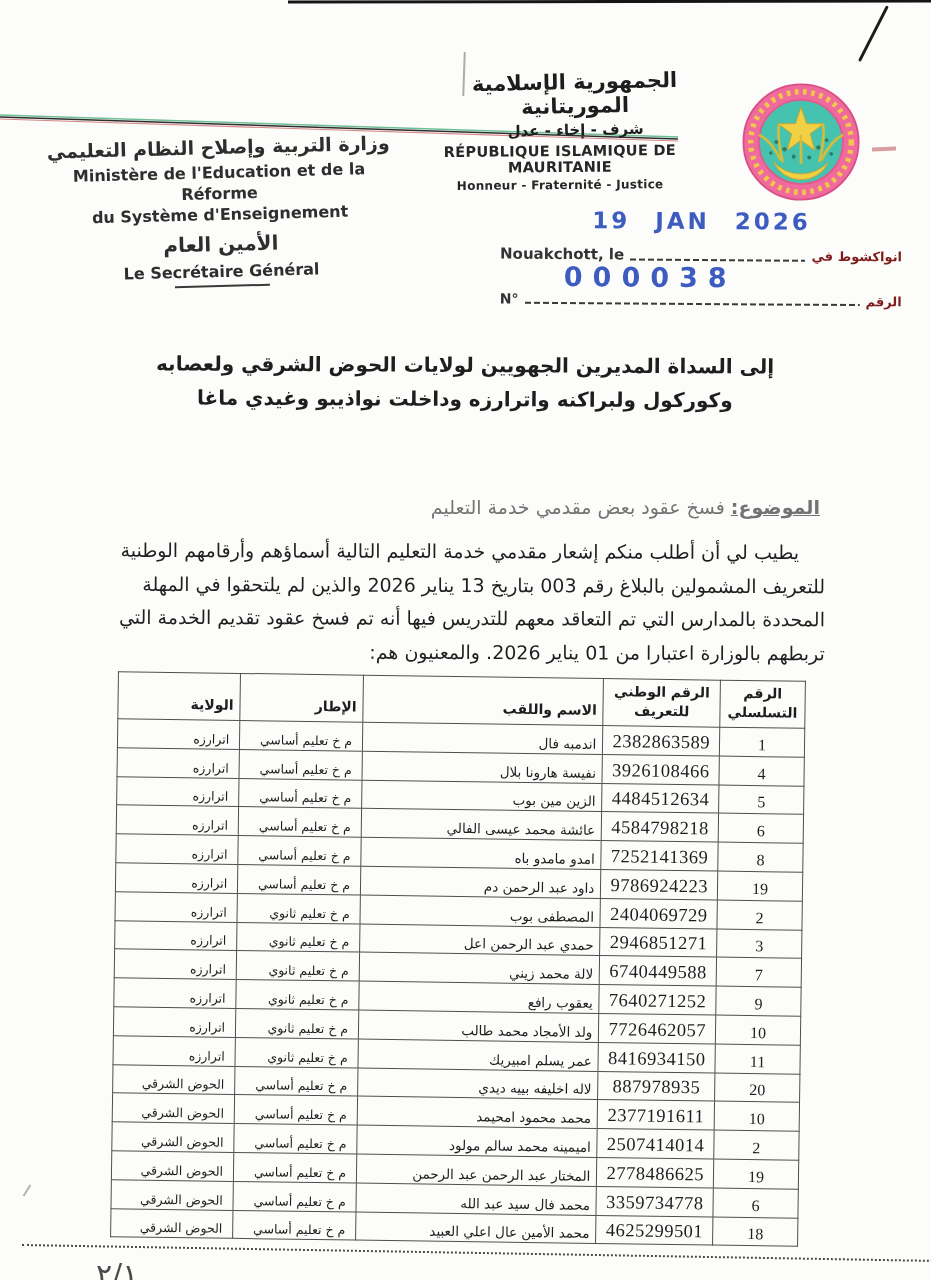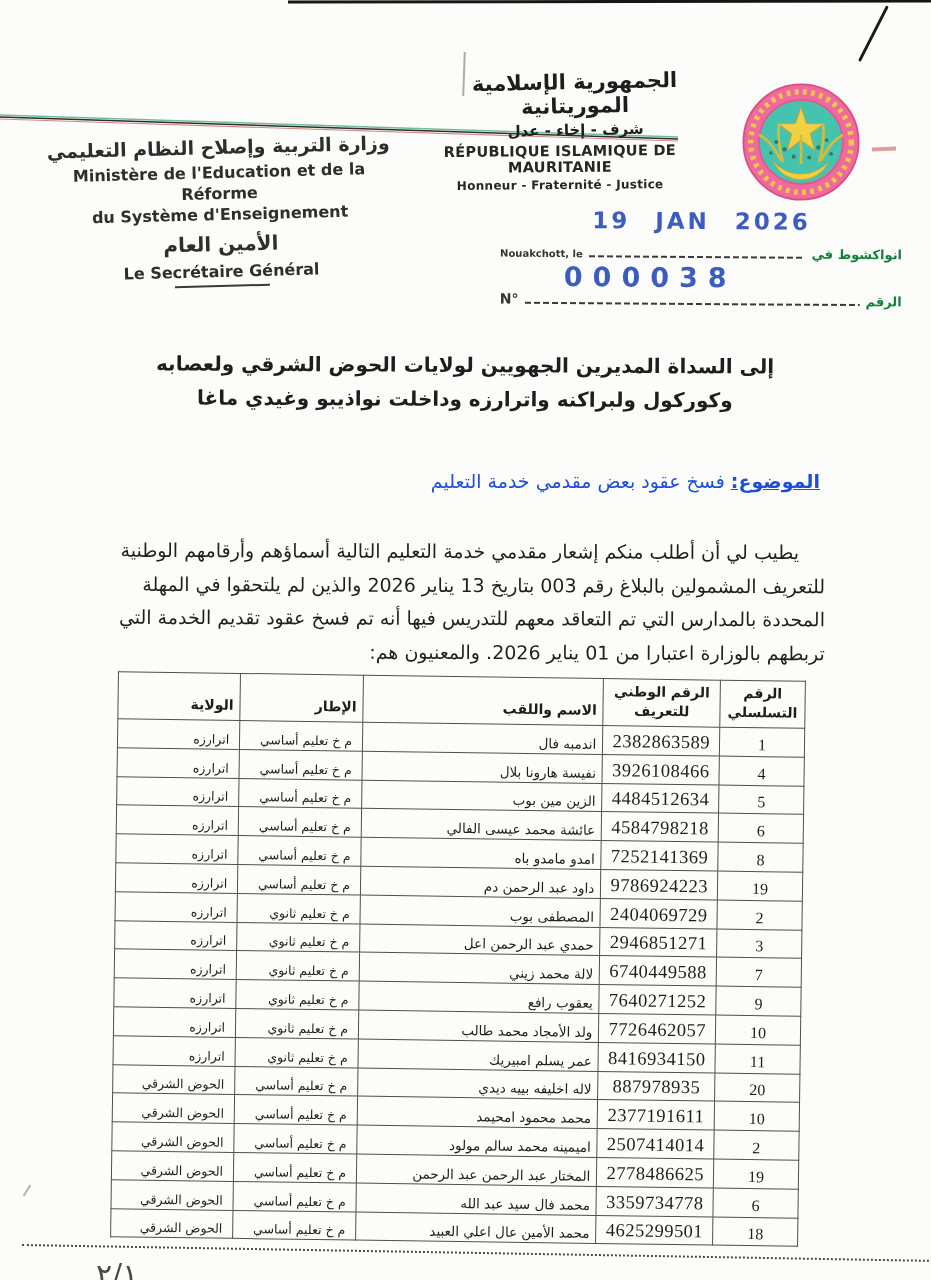--- a/index.html
+++ b/index.html
@@ -35,27 +35,27 @@
   
   .emblem{position:absolute;left:737px;top:78px;width:128px;height:128px;}
   
   .ref-block{position:absolute;left:500px;top:208px;width:402px;height:110px;transform:rotate(0.4deg);}
   .stamp{color:#3d5cc0;font-weight:bold;font-family:"DejaVu Sans",sans-serif;}
   .date-stamp{position:absolute;left:92px;top:0;font-size:23px;letter-spacing:3px;word-spacing:14px;}
   .num-stamp{position:absolute;left:64px;top:54px;font-size:27px;letter-spacing:10px;}
   .ref-row{position:absolute;left:0;right:0;display:flex;align-items:baseline;}
   .place-row{top:38px;}
   .num-row{top:84px;}
-  .ref-label-fr{font-size:10px;font-weight:bold;color:#333;white-space:nowrap;}
+  .ref-label-fr{font-size:15px;font-weight:bold;color:#333;white-space:nowrap;}
   .num-label-fr{font-size:14px;font-weight:bold;color:#333;}
-  .ref-label-ar{font-size:13px;font-weight:bold;color:#15803d;white-space:nowrap;text-align:right;}
+  .ref-label-ar{font-size:13px;font-weight:bold;color:#7f1d1d;white-space:nowrap;text-align:right;}
   .dash-fill{flex:1;height:2px;margin:0 6px;background:repeating-linear-gradient(90deg,#3a3a3a 0 6px,transparent 6px 9px);align-self:flex-end;margin-bottom:3px;}
   
   .addressee{position:absolute;left:120px;top:348px;width:690px;text-align:center;direction:rtl;font-weight:bold;font-size:20px;line-height:34px;color:#1e1e1e;transform:rotate(0.3deg);}
-  .subject{position:absolute;left:105px;top:470px;width:715px;direction:rtl;text-align:right;font-size:19px;color:#1d4ed8;}
+  .subject{position:absolute;left:105px;top:496px;width:715px;direction:rtl;text-align:right;font-size:19px;color:#737373;}
   .subject-label{font-weight:bold;text-decoration:underline;}
   .body-text{position:absolute;left:103px;top:535px;width:722px;direction:rtl;text-align:right;font-size:19px;line-height:33.5px;color:#1f1f1f;transform:rotate(0.2deg);}
   .body-line-first{padding-right:26px;}
   
   .contract-table{position:absolute;left:114px;top:676px;width:688px;direction:rtl;border-collapse:collapse;transform:rotate(0.8deg);transform-origin:center;color:#1d1d1d;}
   .contract-table th,.contract-table td{border:1px solid #4f4f4f;overflow:hidden;}
   .contract-table th{font-size:14px;font-weight:bold;vertical-align:bottom;padding:3px 6px 5px;white-space:pre-line;line-height:19px;}
   .contract-table td{height:25.8px;padding:0 6px 2px;vertical-align:bottom;}
   th.col-serial,th.col-national_id{text-align:center;}
   th.col-name,th.col-framework,th.col-wilaya{text-align:right;padding-left:2px;}

